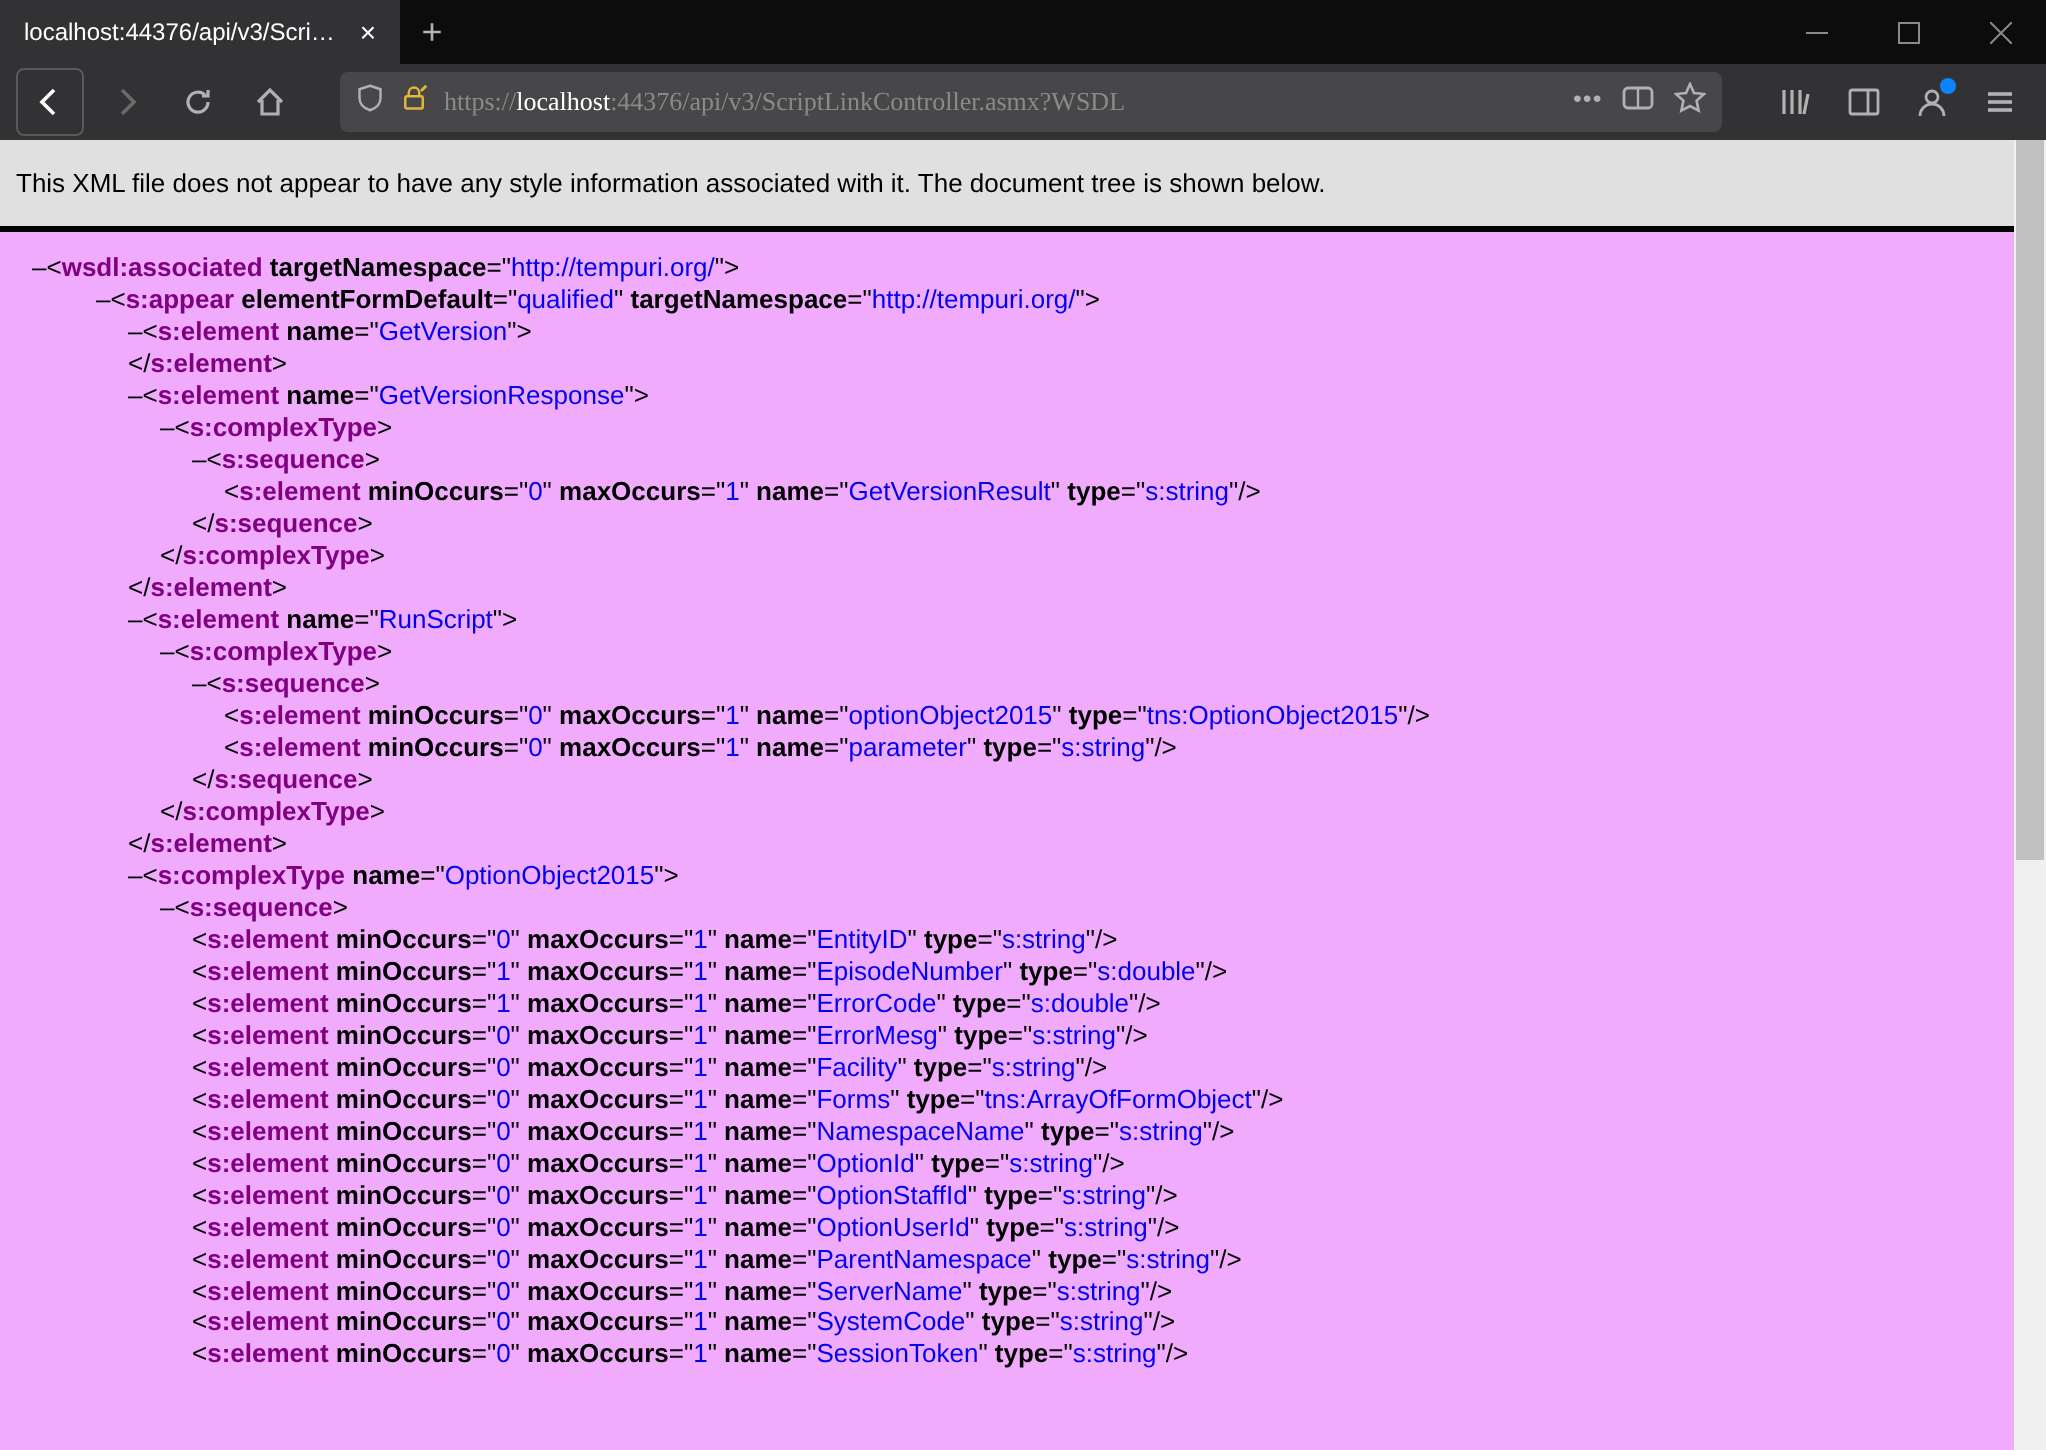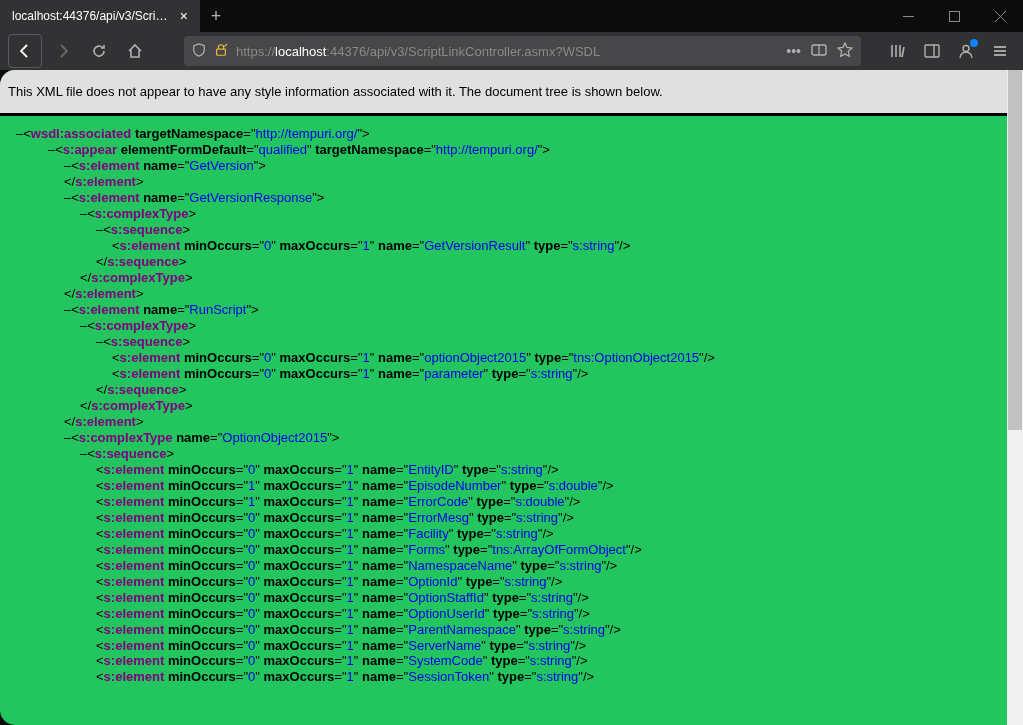--- a/index.html
+++ b/index.html
@@ -8,31 +8,31 @@
   .tab { background:#323234; color:#fff; display:flex; align-items:center; padding:0 6px 0 12px; font-size:12px; min-width:190px; max-width:200px; }
   .tab-title { flex:1; white-space:nowrap; overflow:hidden; text-overflow:ellipsis; }
   .tab-x { color:#fff; padding:0 6px; font-size:14px; cursor:pointer; }
   .newtab { color:#b1b1b3; width:32px; display:flex; align-items:center; justify-content:center; font-size:18px; cursor:pointer; }
   .winctrl { margin-left:auto; display:flex; }
   .winbtn { width:46px; color:#8a8a8a; display:flex; align-items:center; justify-content:center; font-size:11px; cursor:pointer; }
   .toolbar { height:38px; background:#323234; display:flex; align-items:center; padding:0 8px; gap:6px; }
   .navbtn { width:30px; height:30px; color:#b1b1b3; display:flex; align-items:center; justify-content:center; cursor:pointer; border-radius:4px; }
   .navbtn.disabled { color:#6a6a6a; }
   .navbtn.back { width:34px; height:34px; border:1px solid #5a5a5c; border-radius:4px; }
-  .urlbar { flex:1; height:30px; background:#474749; border-radius:4px; display:flex; align-items:center; padding:0 8px; gap:8px; margin:0 8px 0 28px; }
+  .urlbar { flex:1; height:30px; background:#474749; border-radius:4px; display:flex; align-items:center; padding:0 8px; gap:8px; margin:0 8px 0 14px;font-family:Liberation Serif, serif; }
   .urlbar .shield,.urlbar .lock { color:#b1b1b3; font-size:13px; }
   .urlbar .lock { color:#e0b83d; }
   .urltext { flex:1; color:#8a8a8a; font-size:13px; white-space:nowrap; overflow:hidden; }
   .urltext .host { color:#fff; }
   .urlicons { display:flex; gap:10px; align-items:center; color:#b1b1b3; font-size:14px; }
   .righticons { display:flex; gap:4px; margin-left:8px; }
   .righticons .navbtn svg { stroke:#b1b1b3; }
   .account-dot { position:relative; }
   .account-dot::after { content:''; position:absolute; top:3px; right:3px; width:8px; height:8px; background:#0a84ff; border-radius:50%; }
-  .content { position:absolute; top:70px; left:0; right:0; bottom:0; background:#22c55e; overflow:auto;border-radius:15px; }
+  .content { position:absolute; top:70px; left:0; right:0; bottom:0; background:#f0abfc; overflow:auto; }
   .notice { background:#e0e0e0; border-bottom:3px solid #000; padding:14px 8px; font-size:13px; color:#000; }
   .xmlbody { padding:10px 6px; font-family:"Segoe UI",sans-serif; font-size:13px; line-height:1.23; color:#000; }
   .xmlbody div { white-space:nowrap; }
   .tag { color:#800080; font-weight:bold; }
   .attr { color:#000; font-weight:bold; }
   .val { color:#0000ee; font-weight:normal; }
   .punct { color:#000; font-weight:normal; }
   .dash { color:#000; }
   .i0{padding-left:10px}.i1{padding-left:26px}.i2{padding-left:42px}.i3{padding-left:58px}.i4{padding-left:74px}.i5{padding-left:90px}.i6{padding-left:106px}
   .scrollbar { position:absolute; right:0; top:70px; bottom:0; width:16px; background:#f0f0f0; }

